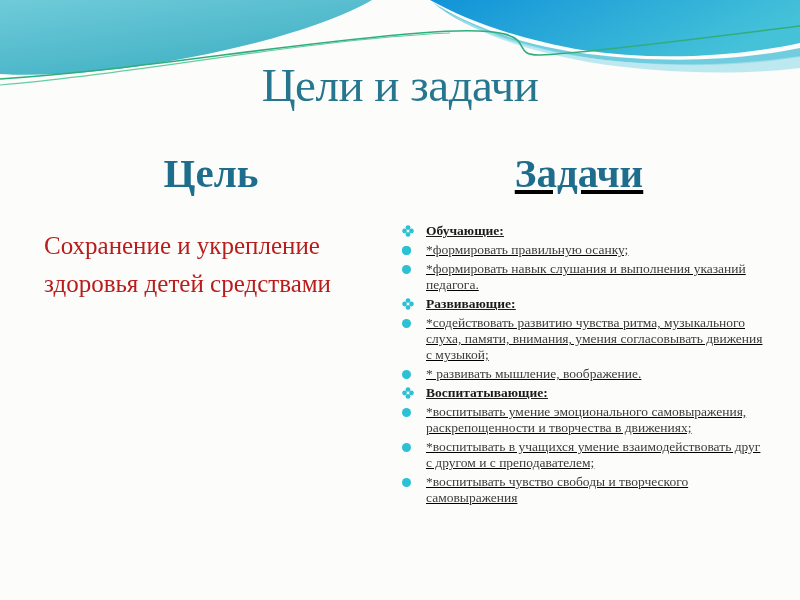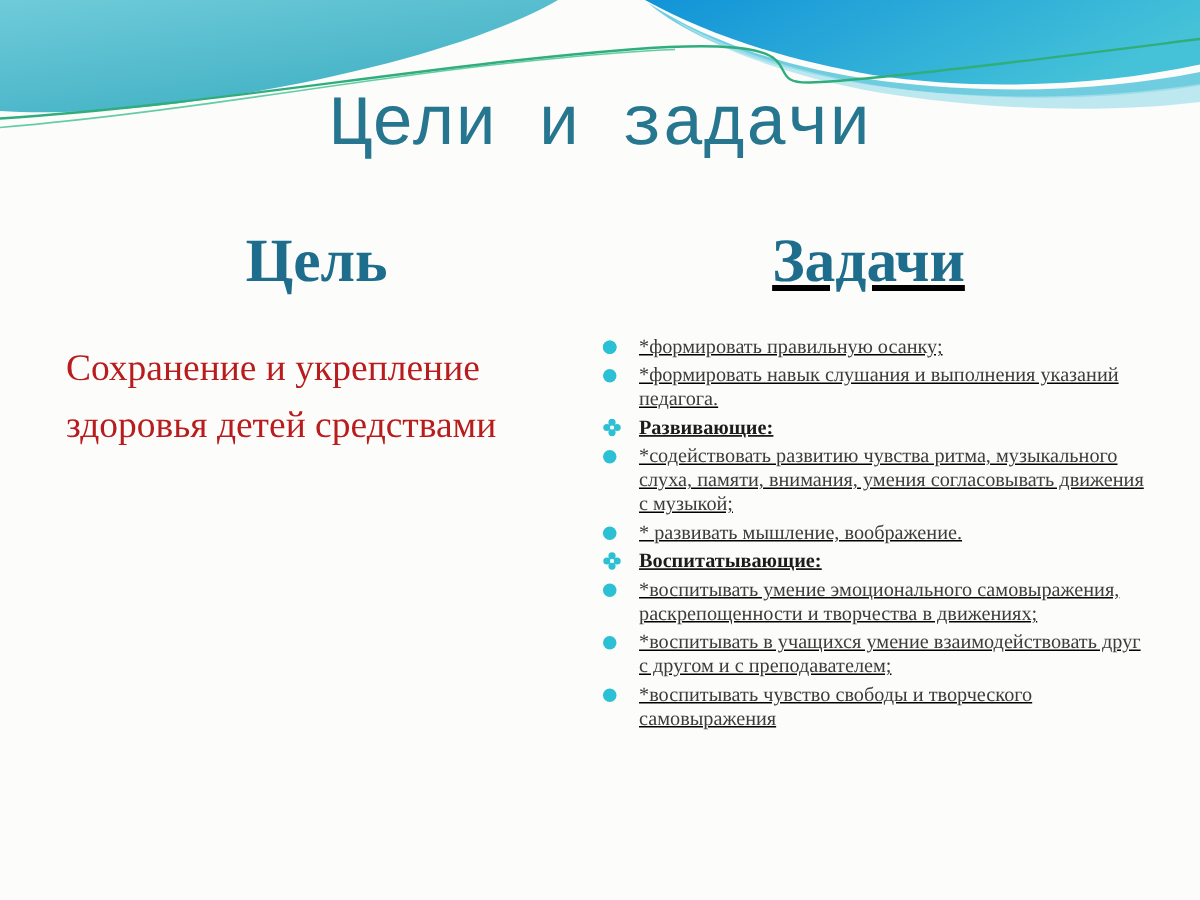--- a/index.html
+++ b/index.html
@@ -6,21 +6,21 @@
   body{width:800px;height:600px;overflow:hidden;background:#e9e9e9;}
   .slide{
     position:relative;width:800px;height:600px;
     background:#fcfcfb;overflow:hidden;
     font-family:"Liberation Serif",serif;
   }
   svg.wave{position:absolute;top:0;left:0;display:block;}
   .title{
     position:absolute;top:58px;left:0;width:100%;margin:0;
     text-align:center;
-    font-family:Liberation Mono, monospace;
+    font-family:Liberation Serif, serif;
     font-weight:400;font-size:47px;line-height:1.15;
     color:#27768f;letter-spacing:-0.5px;
   }
   .columns{position:absolute;top:140px;left:0;width:800px;display:flex;}
   .col-left{width:392px;box-sizing:border-box;padding-left:30px;}
   .col-right{width:408px;box-sizing:border-box;padding-right:34px;text-decoration:underline;}
   h2.col-heading{
     margin:10px;text-align:center;
     font-family:"Liberation Serif",serif;font-weight:700;
     font-size:41px;line-height:1.15;color:#1e6d8c;
@@ -88,20 +88,34 @@
       <div class="goal-text">
         <div class="goal-line">Сохранение и укрепление</div>
         <div class="goal-line">здоровья детей средствами</div>
       </div>
     </div>
 
     <div class="col-right">
       <h2 class="col-heading">Задачи</h2>
       <ul class="tasks">
 
+        <li class="cat">
+          <span class="bullet flower">
+            <svg viewBox="0 0 12 12">
+                <g fill="#2bc0d3">
+                  <circle cx="6" cy="2.6" r="2.4"></circle>
+                  <circle cx="6" cy="9.4" r="2.4"></circle>
+                  <circle cx="2.6" cy="6" r="2.4"></circle>
+                  <circle cx="9.4" cy="6" r="2.4"></circle>
+                </g>
+                <circle cx="6" cy="6" r="1.3" fill="#fcfcfb"></circle>
+              </svg>
+          </span>
+          <span class="t">Обучающие:</span>
+        </li>
 
         <li>
           <span class="bullet dot"></span>
         </li>
 
         <li>
           <span class="bullet dot"></span>
           <span class="t">*формировать правильную осанку;</span>
         </li>
 

